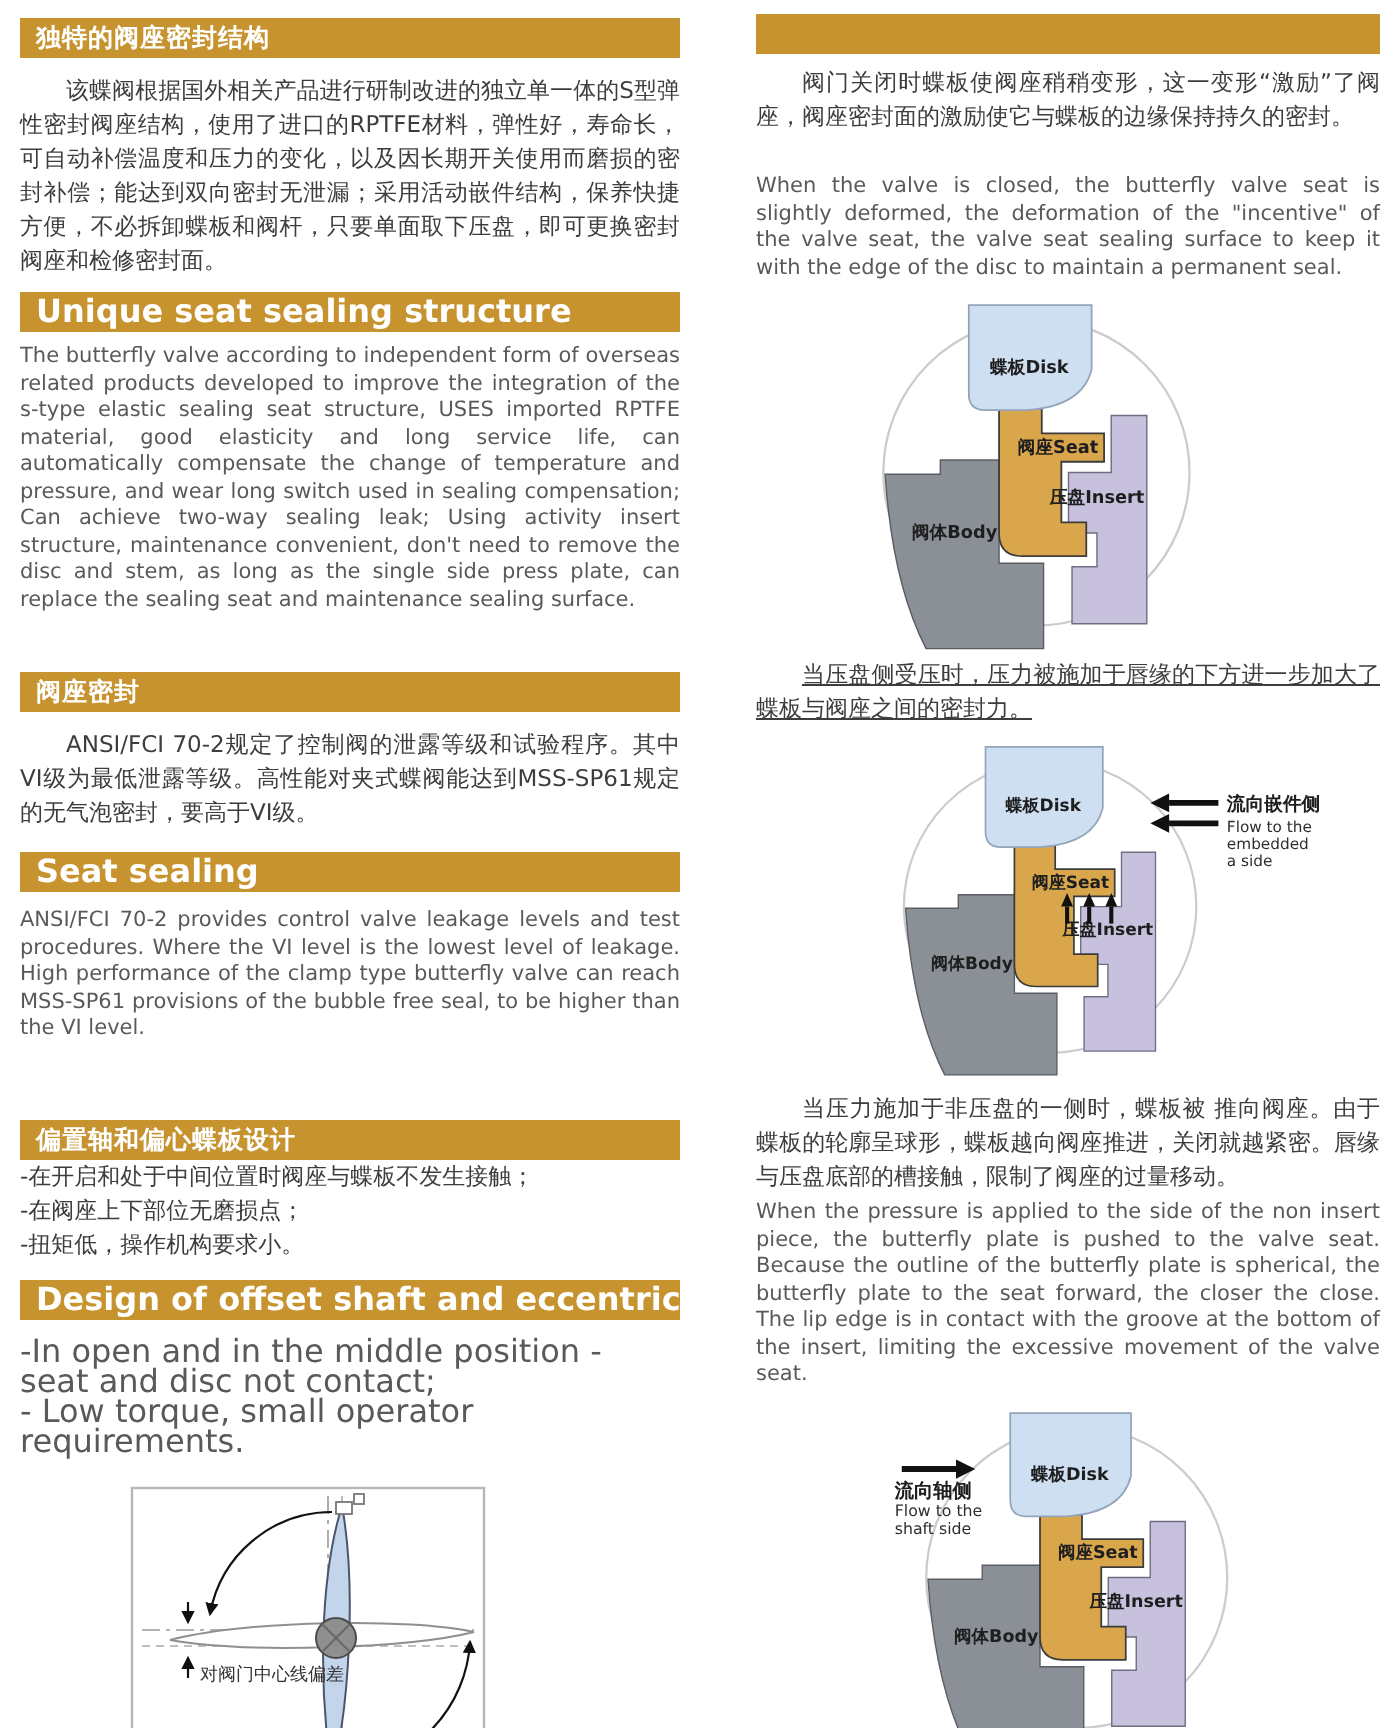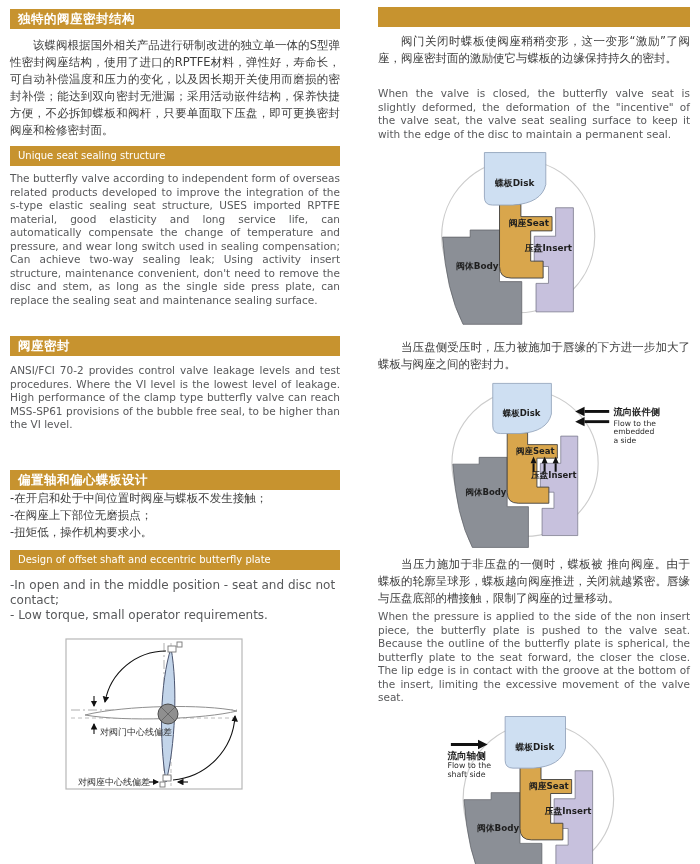--- a/index.html
+++ b/index.html
@@ -4,26 +4,26 @@
 <style>
   html,body{margin:0;padding:0;background:#fff;}
   .page{position:relative;width:700px;height:864px;background:#fff;overflow:hidden;
         font-family:"DejaVu Sans","Liberation Sans",sans-serif;}
   .col{position:absolute;}
   .col-left{left:10px;top:9px;width:330px;}
   .col-right{left:378px;top:7px;width:312px;}
   .bar{background:#C7932F;color:#fff;height:20px;line-height:20px;padding:0 8px;
        box-sizing:border-box;overflow:hidden;white-space:nowrap;}
   .bar-cn{font-size:12.5px;font-weight:600;letter-spacing:.5px;}
-  .bar-en{font-size:10px;font-weight:400;}
+  .bar-en{font-size:16px;font-weight:700;}
   .cn{font-size:11.5px;line-height:17px;color:#3d3d3d;text-align:justify;}
   .indent{text-indent:2em;}
   .en{font-size:10.5px;line-height:13.5px;color:#58595b;text-align:justify;}
   .bullets-cn div{font-size:11.5px;line-height:17px;color:#3d3d3d;}
-  .bullets-en div{font-size:12px;line-height:15px;color:#58595b;}
+  .bullets-en div{font-size:16px;line-height:15px;color:#58595b;}
   svg{display:block;}
   .lbl{font-size:10px;font-weight:600;fill:#1e1e1e;}
   .flow-cn{font-size:11px;font-weight:600;fill:#1e1e1e;}
   .flow-en{font-size:9px;fill:#2e2e2e;}
   .od-lbl{font-size:9px;fill:#333;}
 </style>
 </head>
 <body>
 
 <svg width="0" height="0" style="position:absolute" aria-hidden="true">
@@ -48,21 +48,23 @@
 <div class="page">
 
   <div class="col col-left">
     <div class="bar bar-cn">独特的阀座密封结构</div>
     <div class="cn indent" style="margin-top:8px;">该蝶阀根据国外相关产品进行研制改进的独立单一体的S型弹性密封阀座结构，使用了进口的RPTFE材料，弹性好，寿命长，可自动补偿温度和压力的变化，以及因长期开关使用而磨损的密封补偿；能达到双向密封无泄漏；采用活动嵌件结构，保养快捷方便，不必拆卸蝶板和阀杆，只要单面取下压盘，即可更换密封阀座和检修密封面。</div>
 
     <div class="bar bar-en" style="margin-top:7px;">Unique seat sealing structure</div>
     <div class="en" style="margin-top:6px;">The butterfly valve according to independent form of overseas related products developed to improve the integration of the s-type elastic sealing seat structure, USES imported RPTFE material, good elasticity and long service life, can automatically compensate the change of temperature and pressure, and wear long switch used in sealing compensation; Can achieve two-way sealing leak; Using activity insert structure, maintenance convenient, don't need to remove the disc and stem, as long as the single side press plate, can replace the sealing seat and maintenance sealing surface.</div>
 
     <div class="bar bar-cn" style="margin-top:29px;">阀座密封</div>
+    <div class="cn indent" style="margin-top:8px;">ANSI/FCI 70-2规定了控制阀的泄露等级和试验程序。其中VI级为最低泄露等级。高性能对夹式蝶阀能达到MSS-SP61规定的无气泡密封，要高于VI级。</div>
 
+    <div class="bar bar-en" style="margin-top:11px;">Seat sealing</div>
     <div class="en" style="margin-top:8px;">ANSI/FCI 70-2 provides control valve leakage levels and test procedures. Where the VI level is the lowest level of leakage. High performance of the clamp type butterfly valve can reach MSS-SP61 provisions of the bubble free seal, to be higher than the VI level.</div>
 
     <div class="bar bar-cn" style="margin-top:38px;">偏置轴和偏心蝶板设计</div>
     <div class="bullets-cn" style="margin-top:0;">
       <div>-在开启和处于中间位置时阀座与蝶板不发生接触；</div>
       <div>-在阀座上下部位无磨损点；</div>
       <div>-扭矩低，操作机构要求小。</div>
     </div>
 
     <div class="bar bar-en" style="margin-top:9px;">Design of offset shaft and eccentric butterfly plate</div>
@@ -100,21 +102,21 @@
   <div class="col col-right">
     <div class="bar"></div>
 
     <div class="cn indent" style="margin-top:6px;">阀门关闭时蝶板使阀座稍稍变形，这一变形“激励”了阀座，阀座密封面的激励使它与蝶板的边缘保持持久的密封。</div>
     <div class="en" style="margin-top:20px;">When the valve is closed, the butterfly valve seat is slightly deformed, the deformation of the "incentive" of the valve seat, the valve seat sealing surface to keep it with the edge of the disc to maintain a permanent seal.</div>
 
     <svg width="196" height="178" viewBox="0 0 220 200" style="margin:8px 0 0 44px;">
       <use href="#valveG"></use>
     </svg>
 
-    <div class="cn indent" style="margin-top:12px;">当压盘侧受压时，压力被施加于唇缘的下方进一步加大了蝶板与阀座之间的密封力。</div>
+    <div class="cn indent" style="margin-top:2px;text-decoration:underline;">当压盘侧受压时，压力被施加于唇缘的下方进一步加大了蝶板与阀座之间的密封力。</div>
 
     <svg width="264" height="170" viewBox="0 0 310 200" style="margin:7px 0 0 55px;">
       <use href="#valveG"></use>
       <g>
         <line x1="118" y1="108" x2="118" y2="98" stroke="#111" stroke-width="2.4"></line>
         <polygon points="114.5,98 121.5,98 118,90" fill="#111"></polygon>
         <line x1="131" y1="108" x2="131" y2="98" stroke="#111" stroke-width="2.4"></line>
         <polygon points="127.5,98 134.5,98 131,90" fill="#111"></polygon>
         <line x1="144" y1="108" x2="144" y2="98" stroke="#111" stroke-width="2.4"></line>
         <polygon points="140.5,98 147.5,98 144,90" fill="#111"></polygon>

